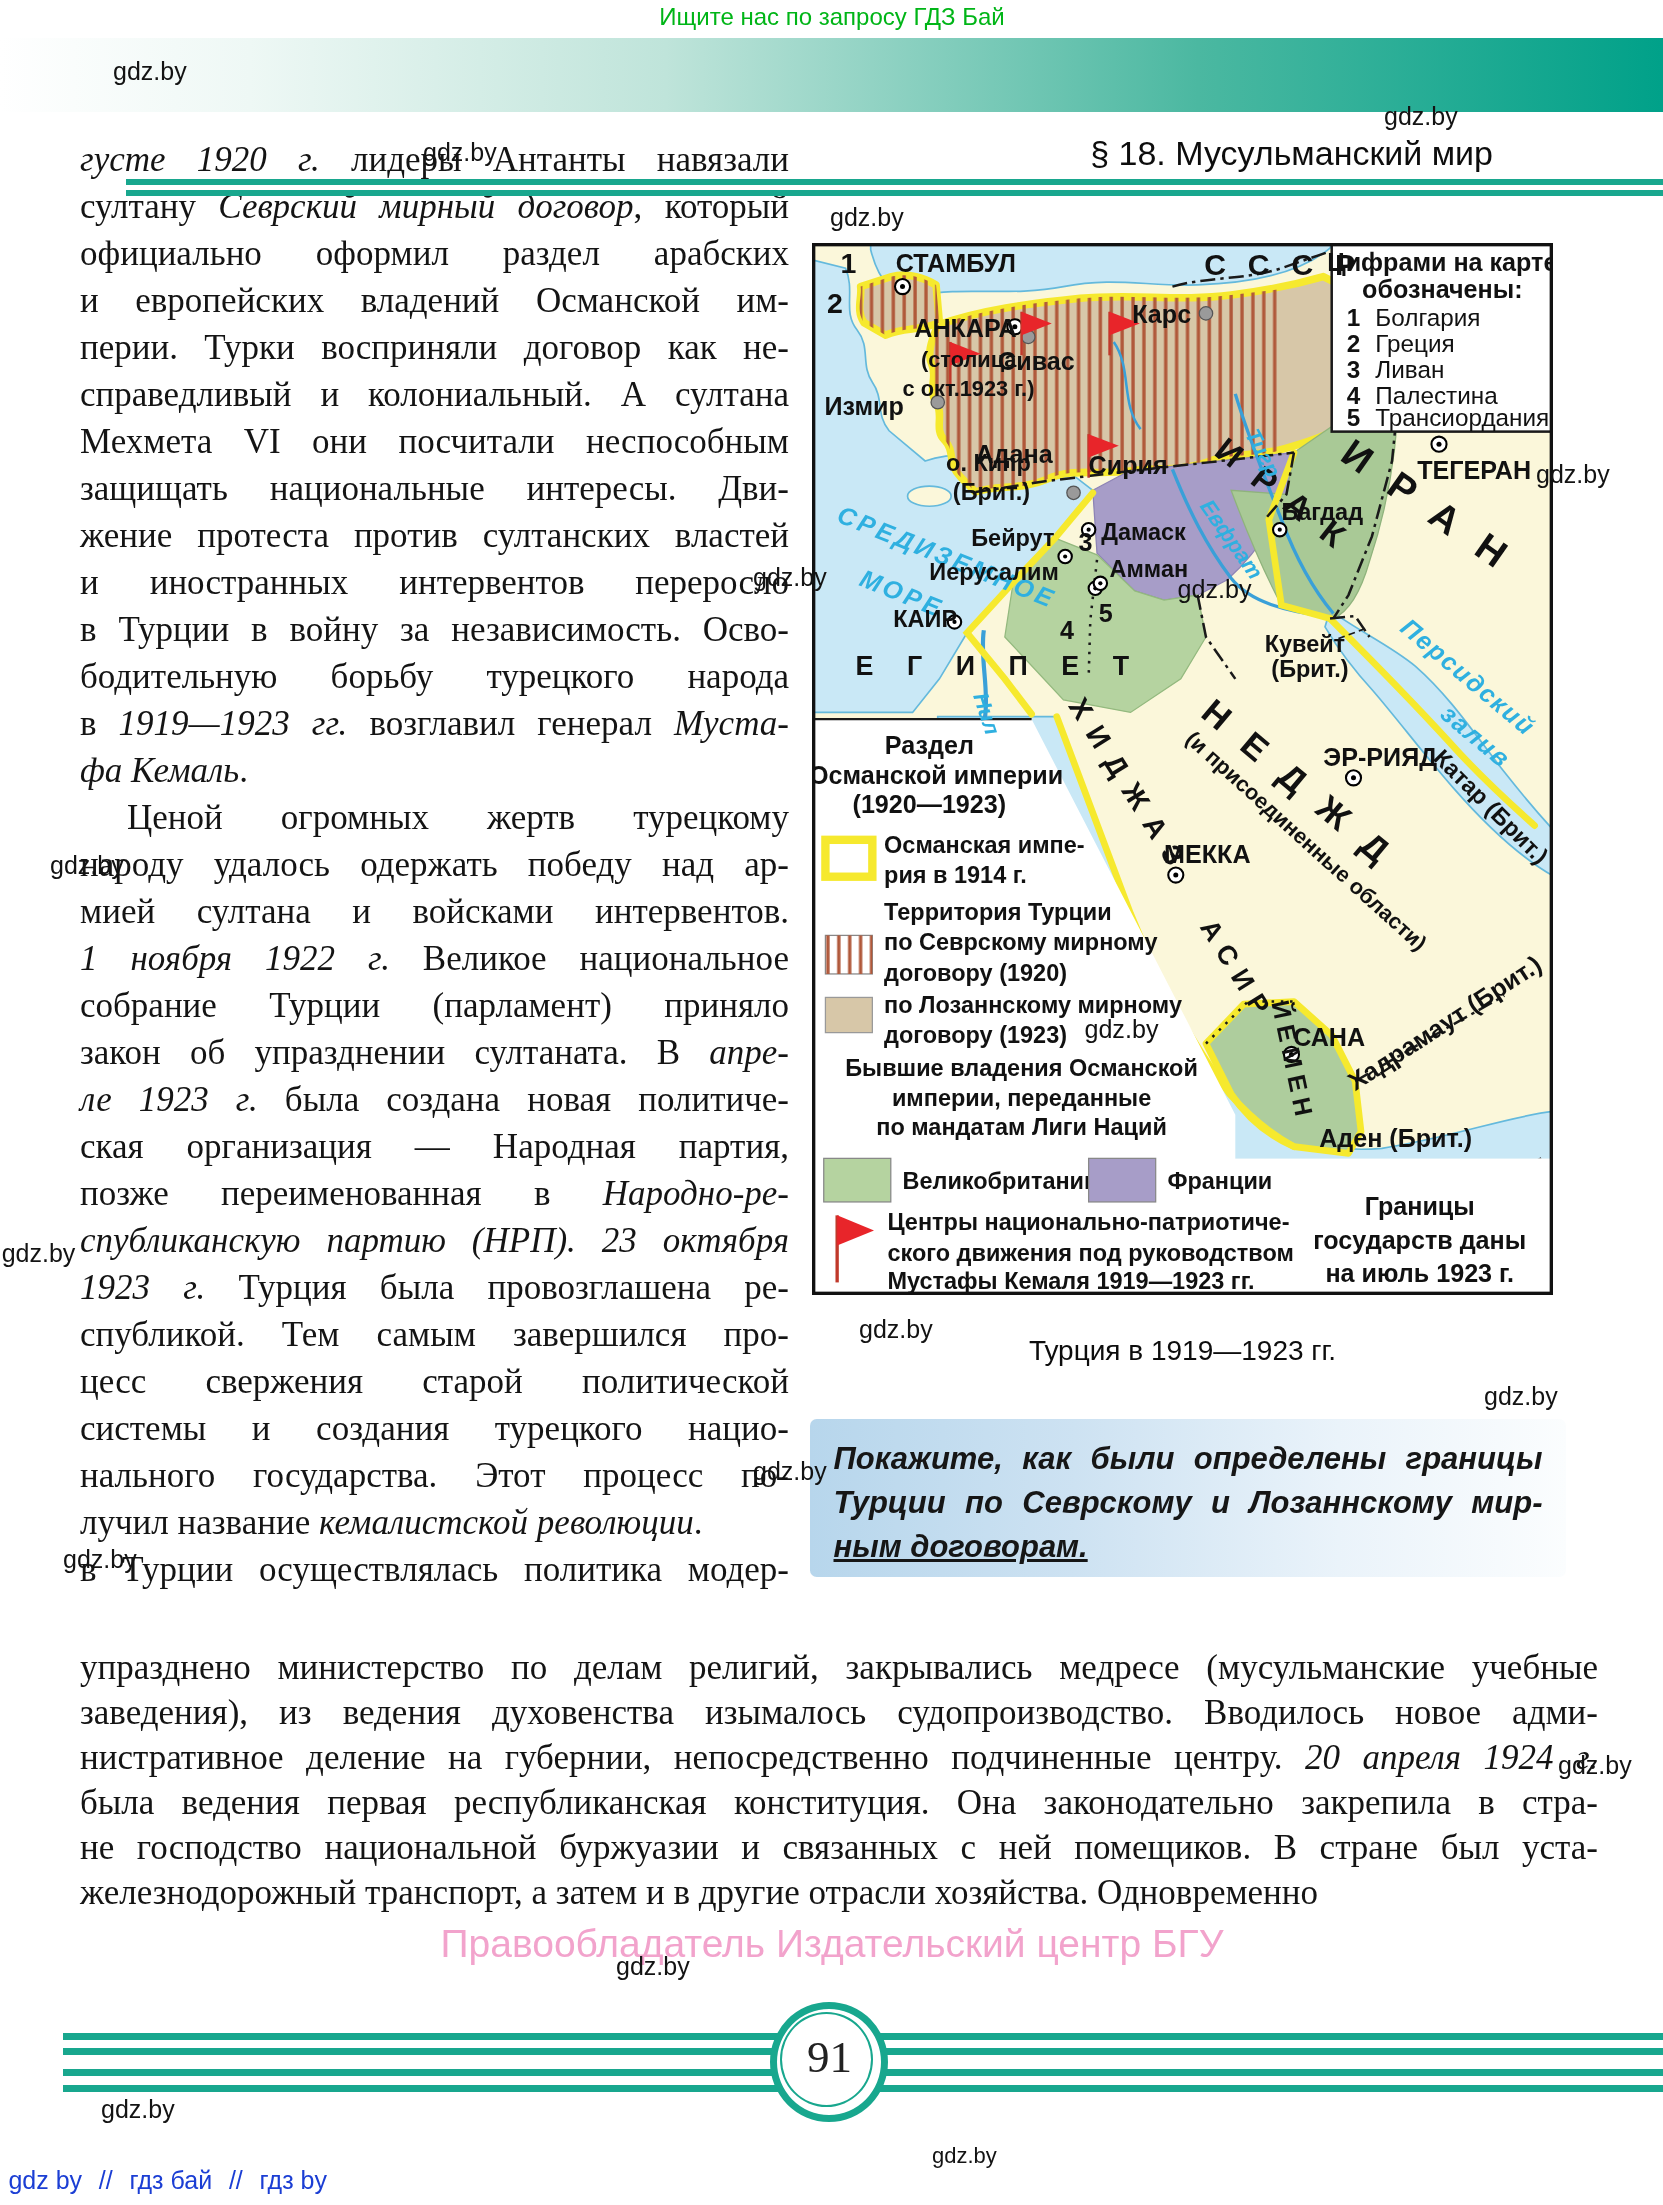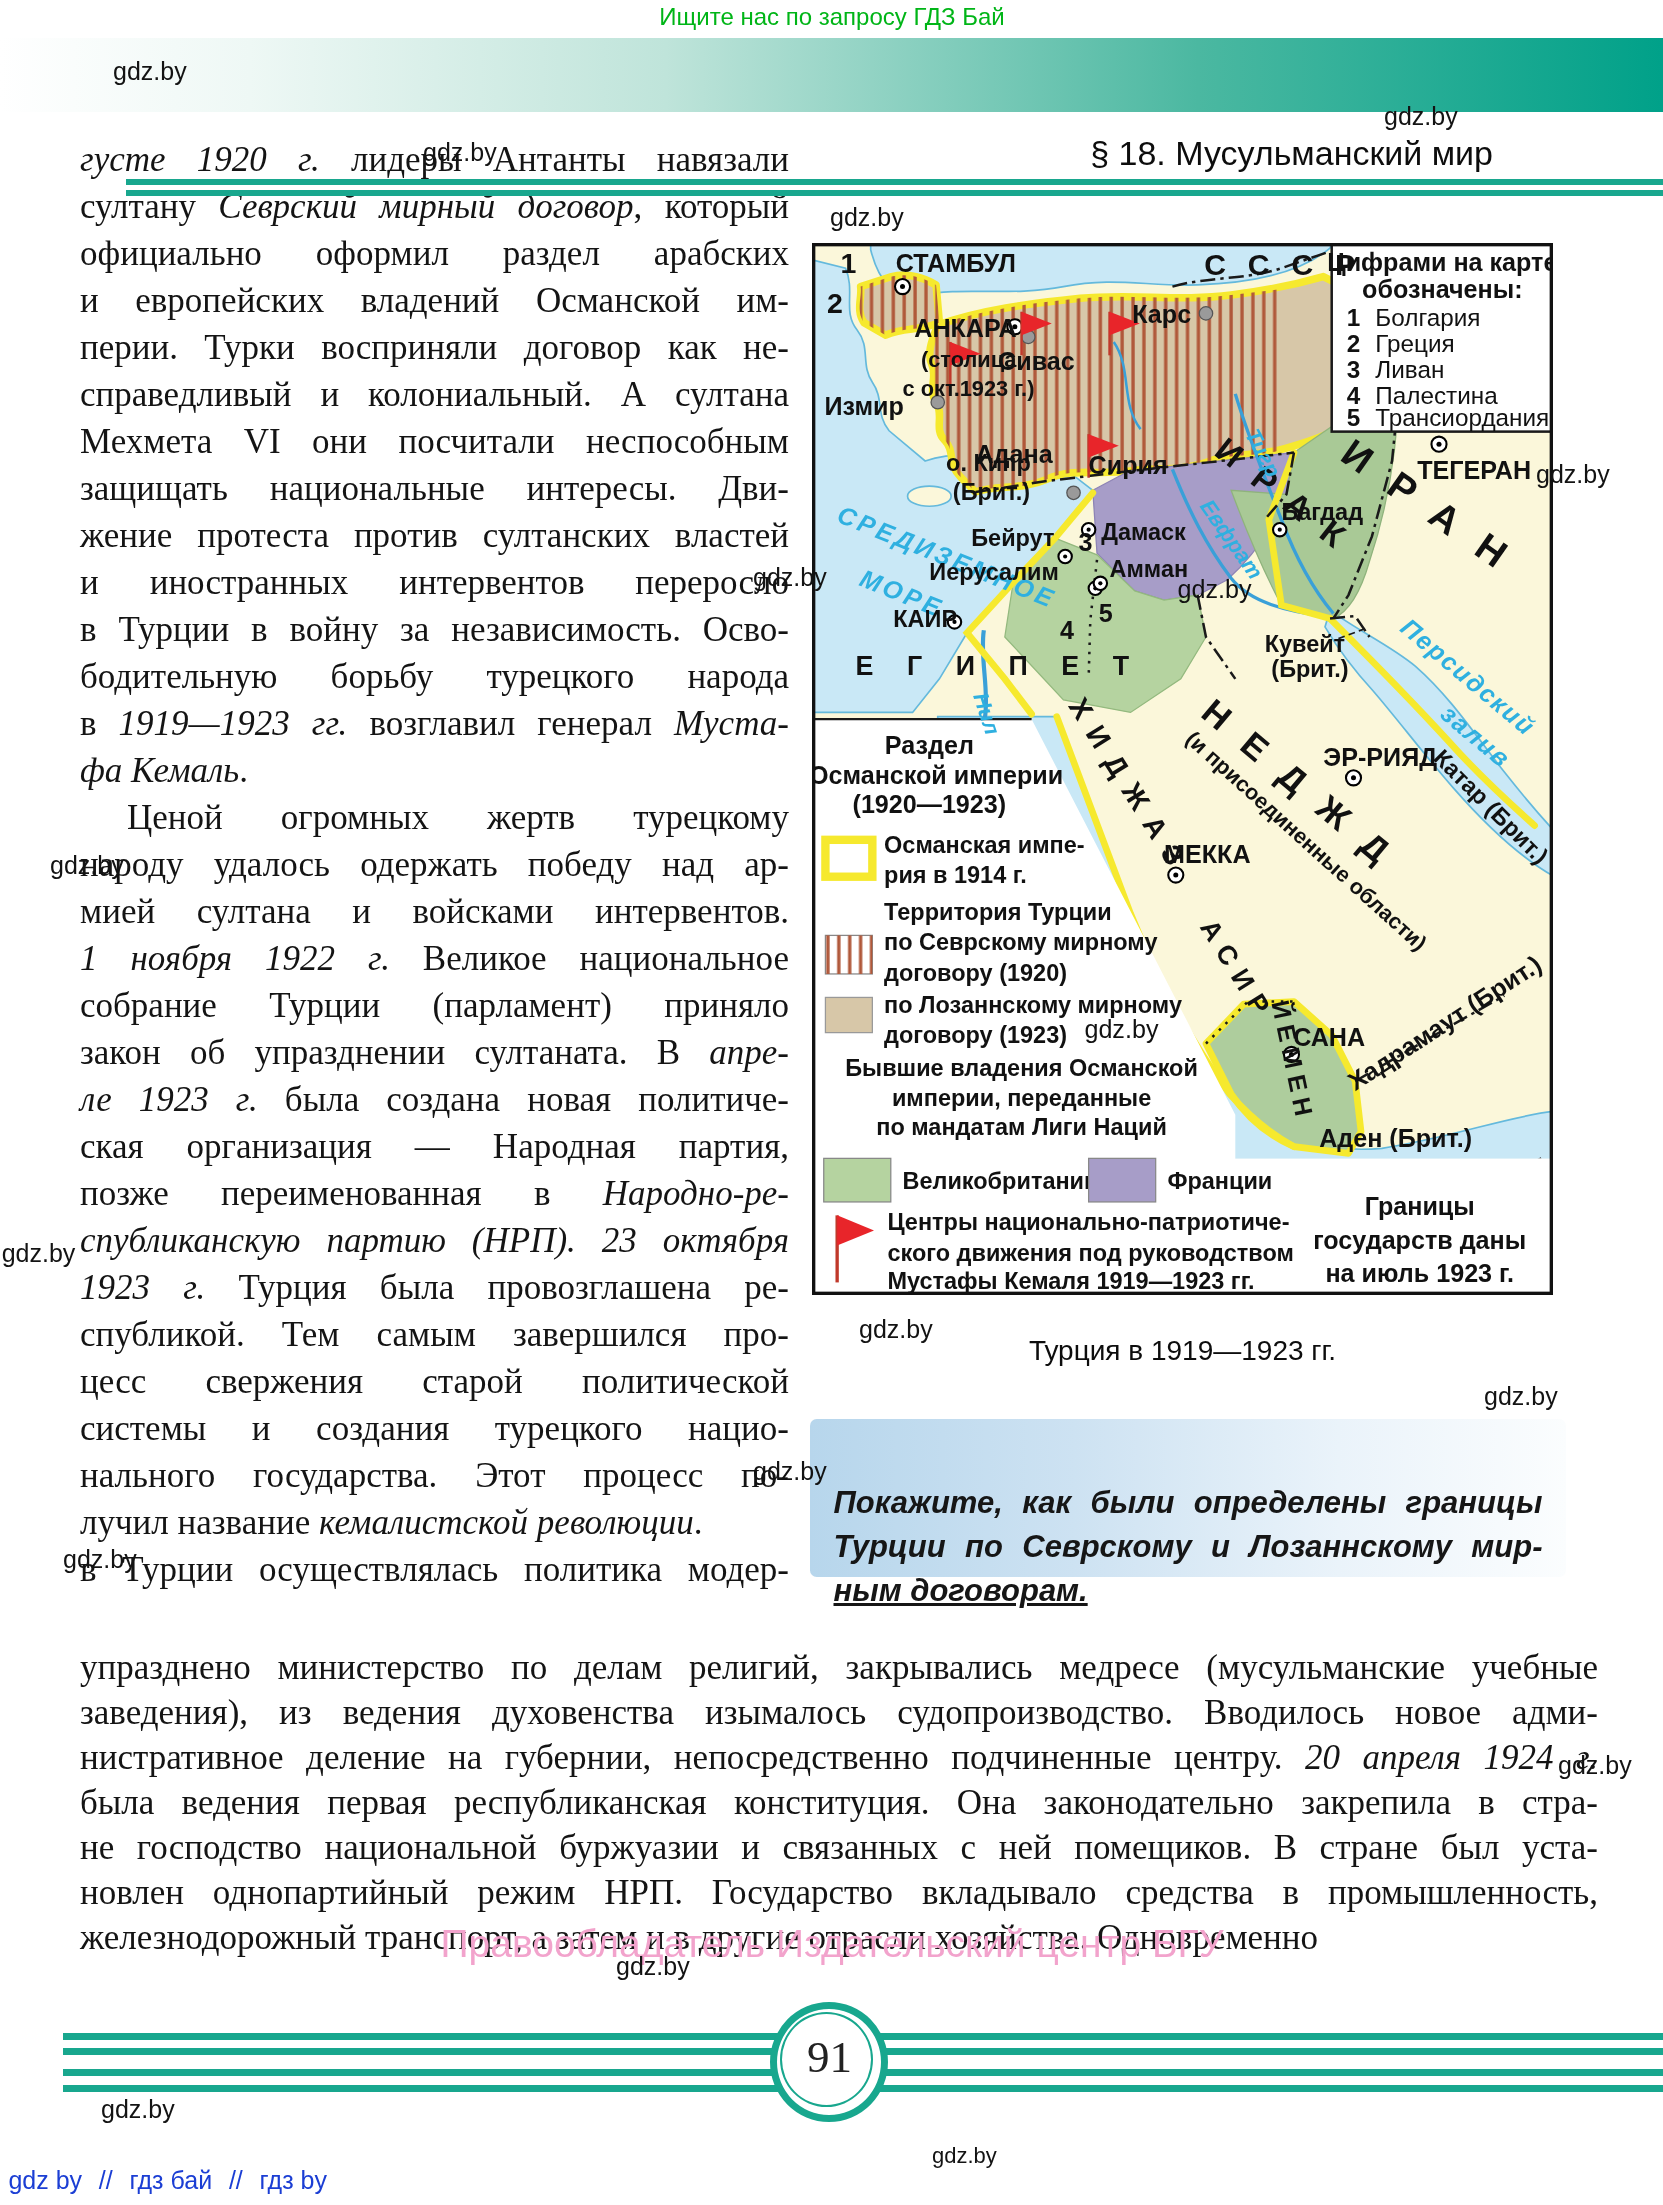--- a/index.html
+++ b/index.html
@@ -25,21 +25,21 @@
   
   #map-wrap{top:243px;left:812px;width:741px;height:1052px;z-index:2;}
   svg text{font-family:"Liberation Sans",sans-serif;fill:#111;}
   .mlab{font-weight:700;}
   .cy{fill:#2fb0e0;font-style:italic;font-weight:700;}
   #map-caption{top:1335px;left:812px;width:741px;text-align:center;font-size:28px;color:#0d0d0d;}
   
   #task-box{top:1419px;left:810px;width:756px;height:158px;border-radius:6.7px;
     background:linear-gradient(90deg,#b7d6ec 0%,#cde2f2 35%,#eaf3fa 70%,#fbfdfe 100%);z-index:1;}
   #task-lines{position:absolute;top:18.4px;left:23.5px;width:709px;
-    font-size:31px;line-height:44px;font-style:italic;font-weight:600;color:#161616;margin-top:44px;}
+    font-size:31px;line-height:44px;font-style:italic;font-weight:600;color:#161616;}
   .tline{text-align:justify;text-align-last:justify;}
   .tline.nojust{text-align:left;text-align-last:left;text-decoration:underline;}
   
   .frule{left:63px;width:1601px;height:6.7px;background:#18a78e;z-index:3;}
   #pink-line{top:1922px;left:0;width:100%;text-align:center;font-size:39px;color:#f2a3cc;z-index:5;}
   #badge{top:2002px;left:770px;width:117px;height:119px;z-index:4;}
   #badge .ring{position:absolute;border-radius:50%;}
   #badge .r1{left:0;top:0;width:104px;height:106px;border:7.5px solid #18a78e;background:#fff;}
   #badge .r2{left:10px;top:10px;width:89px;height:91px;border:2.5px solid #18a78e;border-radius:50%;}
   #badge .num{position:absolute;left:0;top:28.5px;width:119px;text-align:center;
@@ -108,21 +108,20 @@
       <div class="bline"><span>нального государства. Этот процесс по-</span></div>
       <div class="bline nojust"><span>лучил название </span><span class="run-i">кемалистской революции</span><span>.</span></div>
       <div class="bline"><span>в Турции осуществлялась политика модер-</span></div>
     </div>
   <div id="full-block" class="abs bodycol">
       <div class="bline"><span>упразднено министерство по делам религий, закрывались медресе (мусульманские учебные</span></div>
       <div class="bline"><span>заведения), из ведения духовенства изымалось судопроизводство. Вводилось новое адми-</span></div>
       <div class="bline"><span>нистративное деление на губернии, непосредственно подчиненные центру. </span><span class="run-i">20 апреля 1924 г.</span></div>
       <div class="bline"><span>была ведения первая республиканская конституция. Она законодательно закрепила в стра-</span></div>
       <div class="bline"><span>не господство национальной буржуазии и связанных с ней помещиков. В стране был уста-</span></div>
-      <div class="bline"><span>новлен однопартийный режим НРП. Государство вкладывало средства в промышленность,</span></div>
       <div class="bline nojust"><span>железнодорожный транспорт, а затем и в другие отрасли хозяйства. Одновременно</span></div>
     </div>
 
   <div id="map-wrap" class="abs">
   <svg width="741" height="1052" viewBox="0 0 884 1255">
     <defs>
       <pattern id="hatch" patternUnits="userSpaceOnUse" width="13" height="13">
         <line x1="6" y1="0" x2="6" y2="13" stroke="#b0583a" stroke-width="4"></line>
       </pattern>
     </defs>

